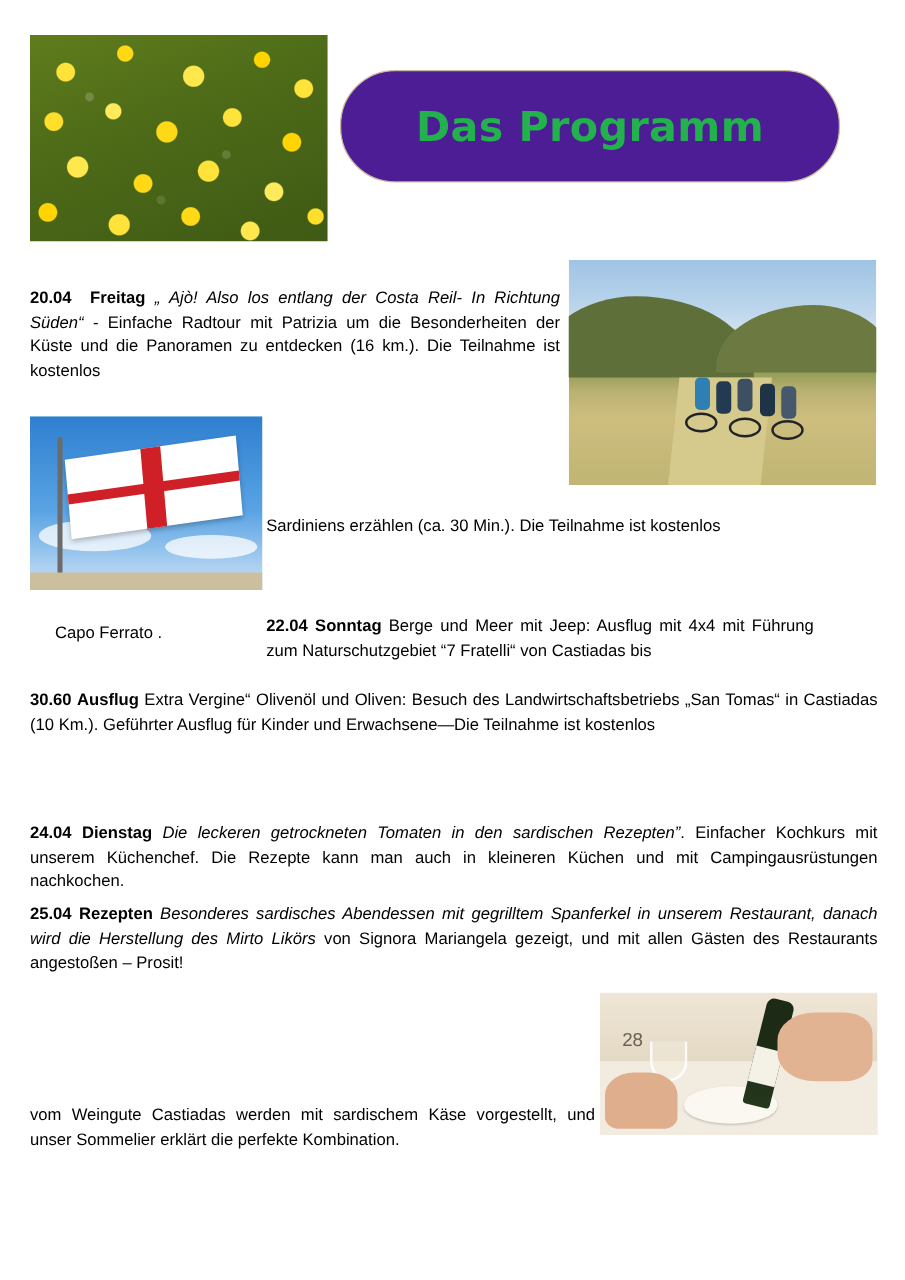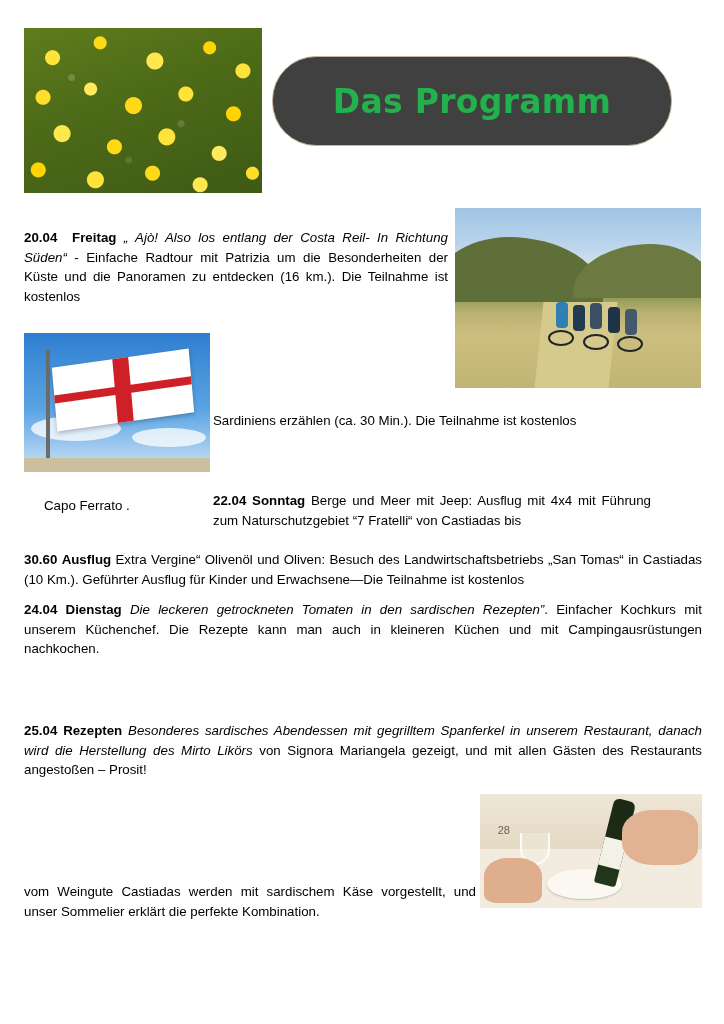--- a/index.html
+++ b/index.html
@@ -70,21 +70,21 @@
   }
 
   .title-pill {
     position: absolute;
     left: 272px;
     top: 56px;
     width: 398px;
     height: 88px;
     border: 1px solid #c9b79a;
     border-radius: 44px;
-    background: #404040;
+    background: #4c1d95;
     display: flex;
     align-items: center;
     justify-content: center;
   }
   .title-text {
     font-family: "DejaVu Sans", sans-serif;
     font-weight: bold;
     font-size: 33px;
     color: #22b14c;
     letter-spacing: 0.3px;
@@ -265,21 +265,21 @@
     width: 26px; height: 30px;
     border: 2px solid rgba(255,255,255,0.85);
     border-top: none;
     border-radius: 0 0 50% 50%;
     background: rgba(245,240,225,0.45);
   }
   .wine .num {
     position: absolute;
     left: 8%; top: 26%;
     font-family: "Liberation Sans", sans-serif;
-    font-size: 11px;
+    font-size: 15px;
     color: #6b6254;
   }
 
   
   .para {
     position: absolute;
     font-size: 13.3px;
     line-height: 19.5px;
     color: #000000;
     text-align: justify;
@@ -287,21 +287,21 @@
   }
   .para b { font-weight: bold; }
   .para i { font-style: italic; }
 
   .p1 { left: 24px; top: 228px; width: 424px; }
   .p2 { left: 213px; top: 333px; width: 236px; }
   .p2b { left: 213px; top: 411px; width: 438px; }
   .p3 { left: 213px; top: 458px; width: 438px; margin-top: 33px; }
   .p3b { left: 24px; top: 496px; width: 628px; margin-left: 20px; }
   .p4 { left: 24px; top: 550px; width: 678px; }
-  .p5 { left: 24px; top: 600px; width: 678px; }
+  .p5 { left: 24px; top: 656px; width: 678px; }
   .p6 { left: 24px; top: 721px; width: 678px; }
   .p7 { left: 24px; top: 804px; width: 452px; }
   .p7b { left: 24px; top: 882px; width: 452px; }
 </style>
 </head>
 <body>
 
 <div class="page">
 
   <div class="photo header-photo">

